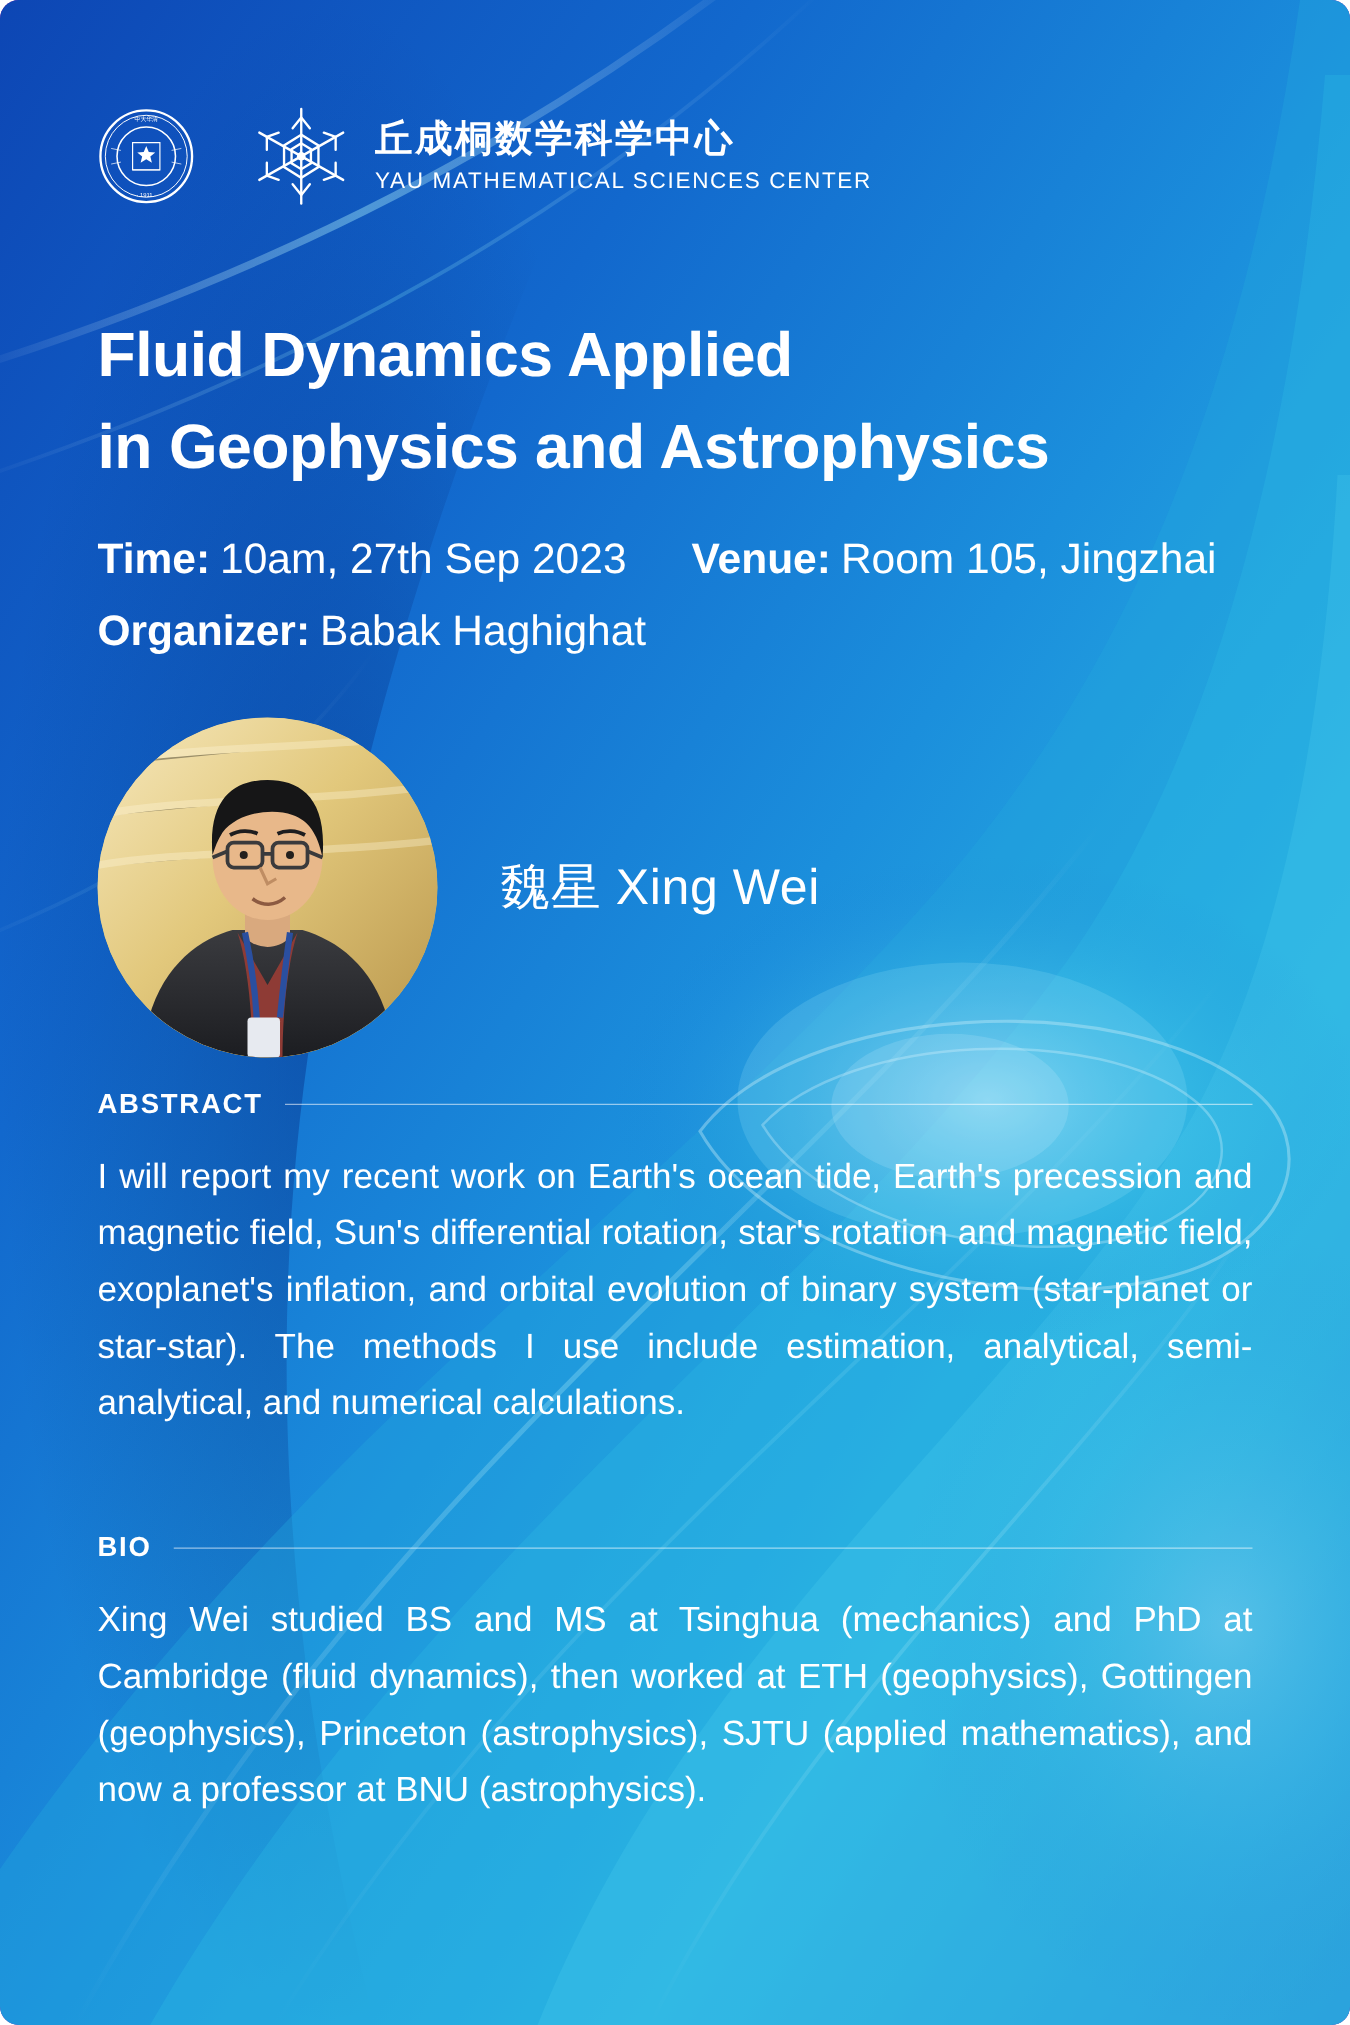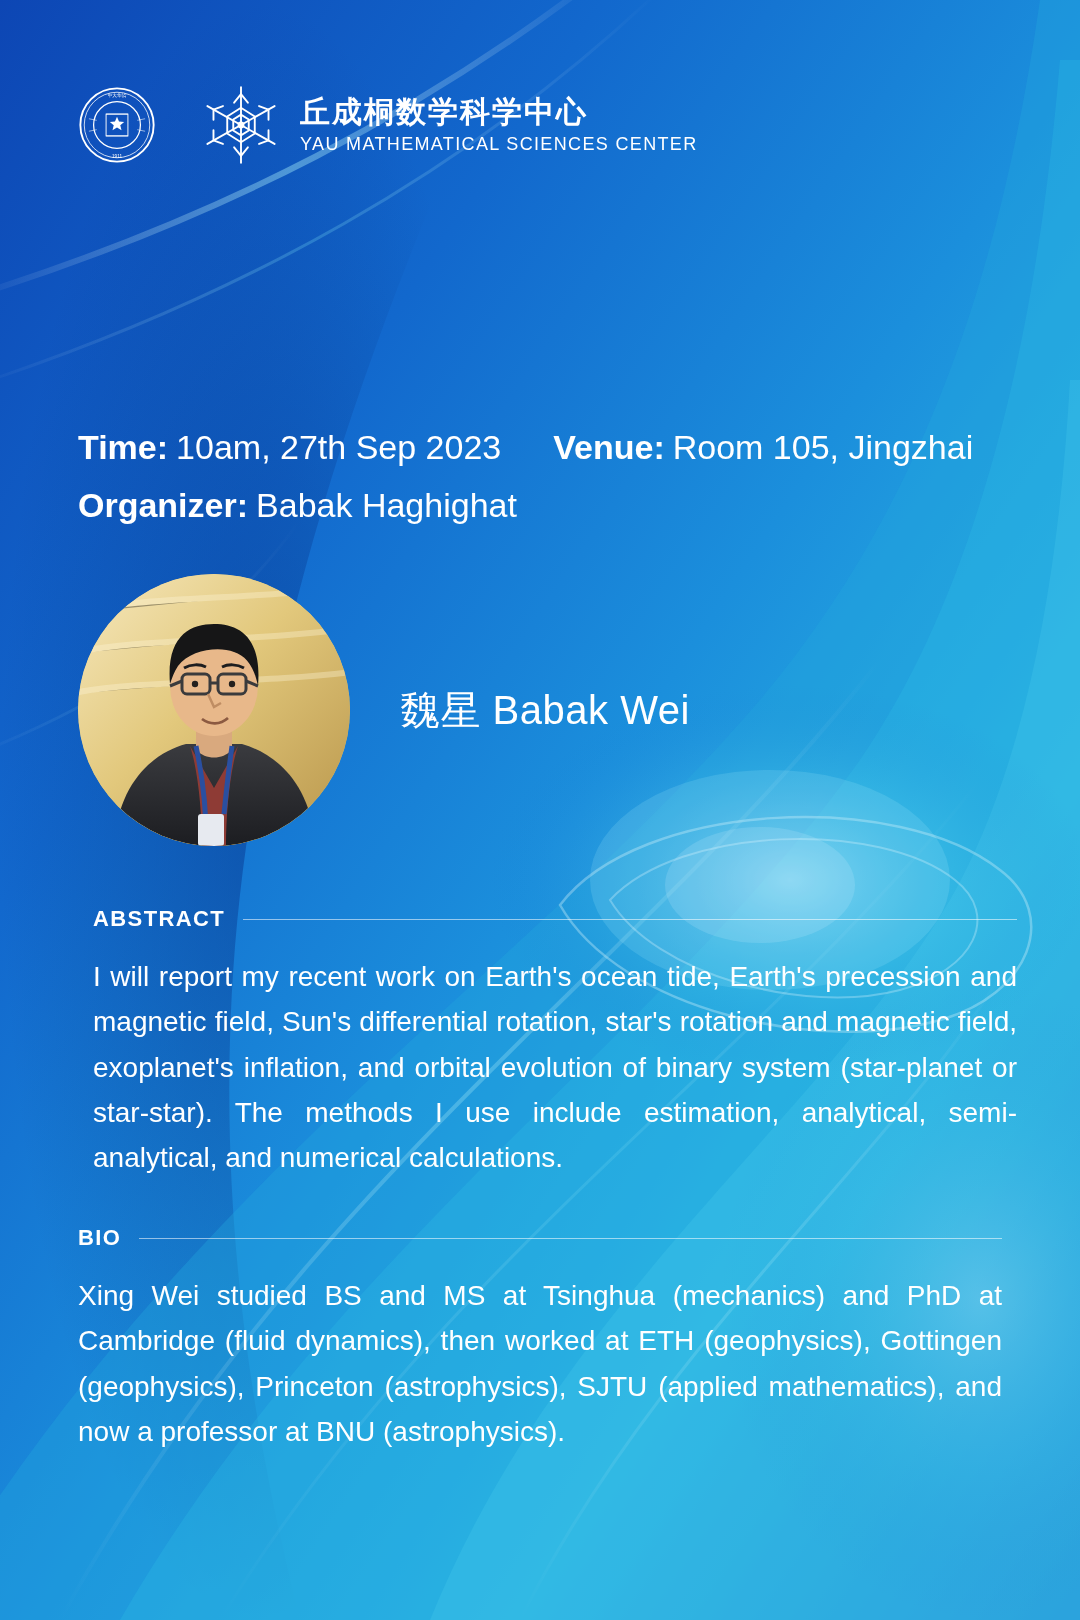--- a/index.html
+++ b/index.html
@@ -11,20 +11,21 @@
     height: 1620px;
     font-family: "Liberation Sans", sans-serif;
     overflow: hidden;
   }
   .poster {
     position: relative;
     width: 1080px;
     height: 1620px;
     overflow: hidden;
     background: #a21caf;
+    border-radius: 15px;
   }
   .bg-svg {
     position: absolute;
     top: 0; left: 0;
     width: 1080px;
     height: 1620px;
   }
   .content {
     position: relative;
     z-index: 5;
@@ -152,21 +153,21 @@
     margin-top: 8px;
   }
 
   
   .section {
     position: absolute;
     left: 78px;
     width: 924px;
     color: #ffffff;
   }
-  .section-abstract { top: 906px; margin-left: 15px; }
+  .section-abstract { top: 870px; }
   .section-bio { top: 1225px; }
 
   .section-head {
     display: flex;
     align-items: center;
   }
   .section-title {
     font-size: 22px;
     font-weight: bold;
     letter-spacing: 1.4px;
@@ -291,20 +292,24 @@
         </g>
         <circle cx="50" cy="50" r="4" fill="#ffffff"></circle>
       </svg>
 
       <div class="center-names">
         <div class="center-cn">丘成桐数学科学中心</div>
         <div class="center-en">YAU MATHEMATICAL SCIENCES CENTER</div>
       </div>
     </div>
 
+    <div class="title">
+      <span class="line">Fluid Dynamics Applied</span>
+      <span class="line">in Geophysics and Astrophysics</span>
+    </div>
 
     <div class="meta">
       <div class="meta-row">
         <span class="meta-label">Time:</span>
         <span class="meta-value">10am, 27th Sep 2023</span>
         <span class="meta-gap"></span>
         <span class="meta-label">Venue:</span>
         <span class="meta-value">Room 105, Jingzhai</span>
       </div>
       <div class="meta-row">
@@ -363,21 +368,21 @@
             <path d="M106 94 C113 90 122 90 128 93" stroke="#1d1d1f" stroke-width="3" fill="none"></path>
             <path d="M144 93 C150 90 159 90 166 94" stroke="#1d1d1f" stroke-width="3" fill="none"></path>
             <circle cx="117" cy="110" r="3.2" fill="#24201d"></circle>
             <circle cx="154" cy="110" r="3.2" fill="#24201d"></circle>
             <path d="M130 120 L136 133 L143 129" stroke="#bf8d63" stroke-width="2.5" fill="none"></path>
             <path d="M124 145 C132 151 142 151 150 144" stroke="#8c5a41" stroke-width="2.8" fill="none"></path>
           </g>
         </svg>
       </div>
       <div class="speaker-text">
-        <div class="speaker-name">魏星 Babak Wei</div>
+        <div class="speaker-name">魏星 Xing Wei</div>
       </div>
     </div>
 
     <div class="section section-abstract">
       <div class="section-head">
         <div class="section-title">ABSTRACT</div>
         <div class="section-rule"></div>
       </div>
       <div class="section-body">I will report my recent work on Earth's ocean tide, Earth's precession and magnetic field, Sun's differential rotation, star's rotation and magnetic field, exoplanet's inflation, and orbital evolution of binary system (star-planet or star-star). The methods I use include estimation, analytical, semi-analytical, and numerical calculations.</div>
     </div>

